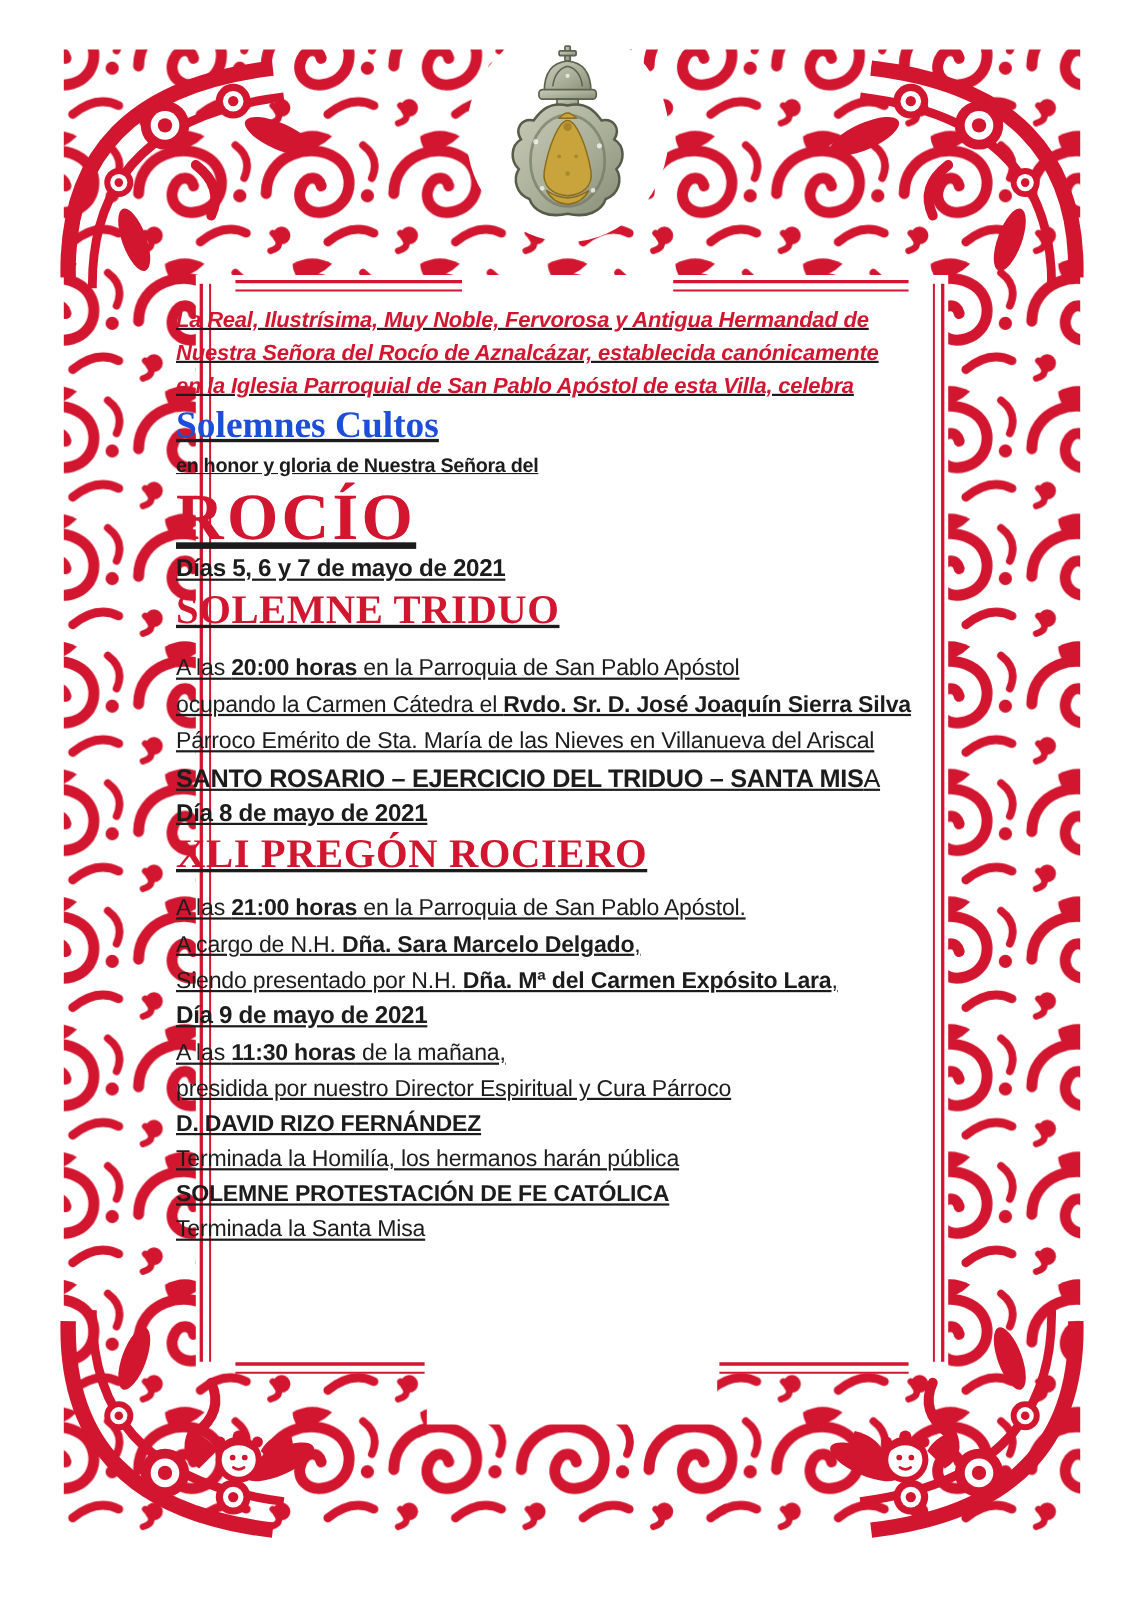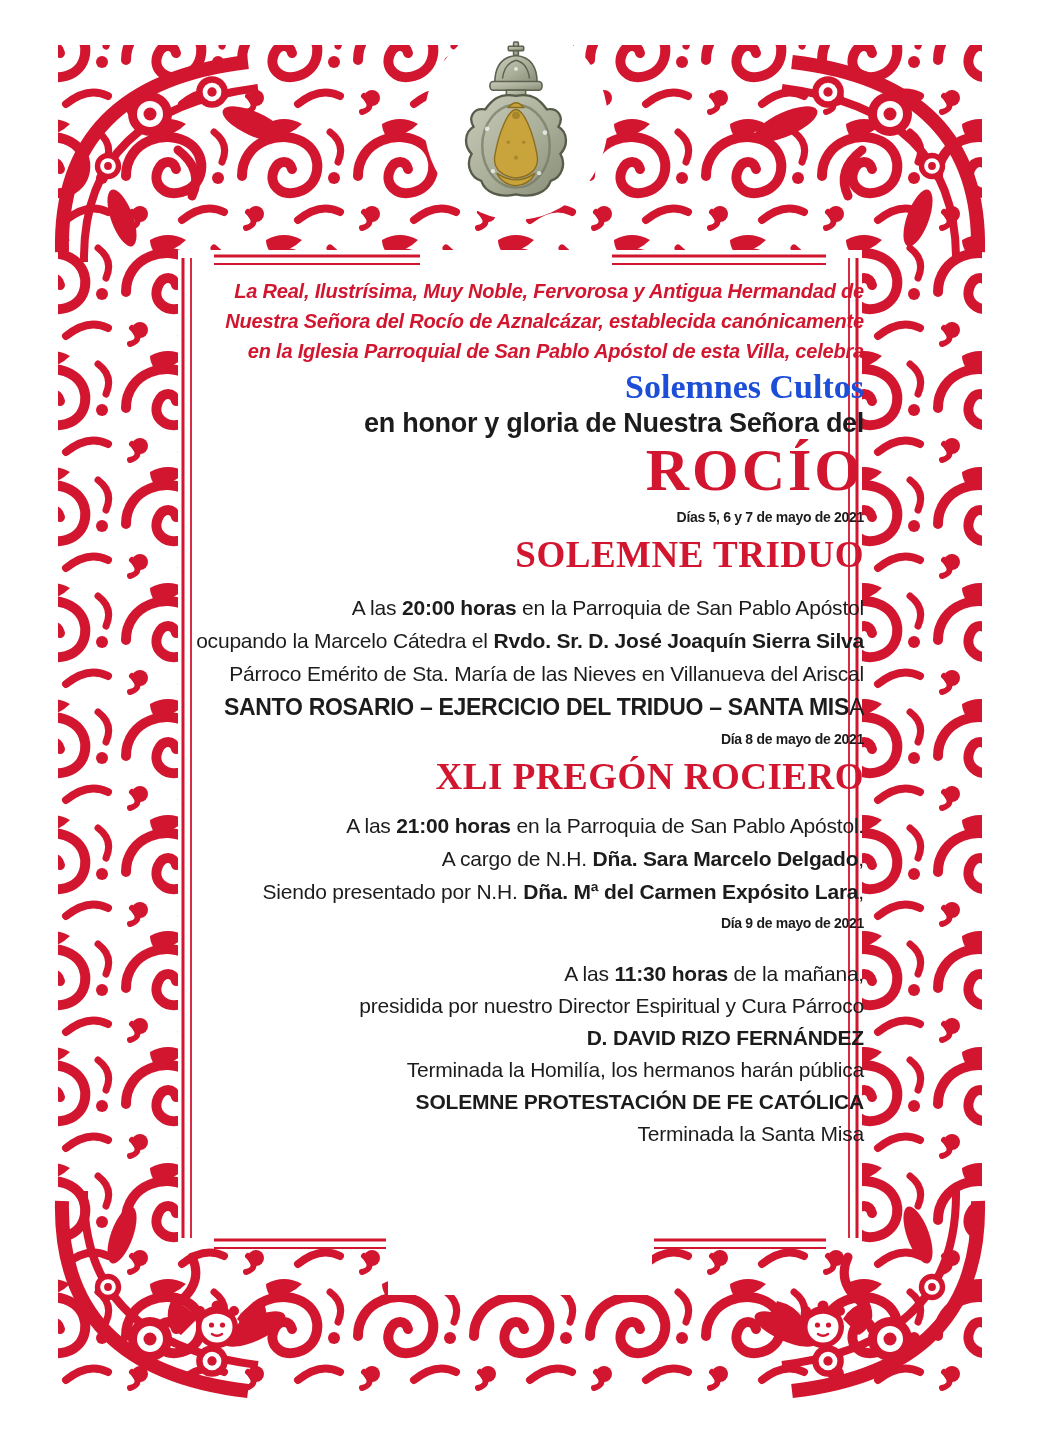--- a/index.html
+++ b/index.html
@@ -12,38 +12,39 @@
   html,body{margin:0;padding:0;background:#ffffff;}
   .page{
     position:relative;width:1040px;height:1453px;background:#fff;overflow:hidden;
     font-family:"Liberation Sans",sans-serif;color:var(--ink);
   }
   .frame{position:absolute;left:0;top:0;z-index:0;}
   .crest{position:absolute;left:458px;top:40px;z-index:2;}
   .rf{fill:var(--accent-red);}
   .rs{stroke:var(--accent-red);}
   .content{
-    position:absolute;left:144px;top:276px;width:720px;z-index:3;
-    text-align:right;
+    position:absolute;left:160px;top:276px;width:720px;z-index:3;
+    text-align:left;
+    text-decoration:underline;
   }
   .content p,.content h1,.content h2,.content h3{margin:0;}
   .intro{
     font-style:italic;font-weight:700;font-size:20px;line-height:30px;
     letter-spacing:-0.2px;color:var(--accent-red);white-space:nowrap;
   }
   .kicker{
     font-family:"Liberation Serif",serif;font-weight:700;font-size:34px;line-height:42px;
     margin-top:2px;color:#1d4ed8;
   }
-  .dedication{font-weight:700;font-size:27px;line-height:30px;letter-spacing:-0.3px;}
+  .dedication{font-weight:700;font-size:18px;line-height:30px;letter-spacing:-0.3px;}
   .rocio{
     font-family:"Liberation Serif",serif;font-weight:700;font-size:60px;line-height:64px;
     letter-spacing:3px;color:var(--accent-red);
   }
-  .date{font-weight:700;font-size:14px;line-height:30px;margin-top:4px;letter-spacing:-0.3px;}
+  .date{font-weight:700;font-size:22px;line-height:30px;margin-top:4px;letter-spacing:-0.3px;}
   .sec-h{
     font-family:"Liberation Serif",serif;font-weight:700;font-size:37px;line-height:45px;
     color:var(--accent-red);letter-spacing:0.5px;
   }
   .para{margin-top:14px;}
   .para p{font-size:21px;line-height:33px;letter-spacing:-0.2px;white-space:nowrap;}
   .para.tight p{line-height:32px;}
   .order-intro{margin-top:16px;font-size:21px;line-height:30px;}
   .order-line{font-size:23px;line-height:34px;letter-spacing:-0.3px;white-space:nowrap;}
   .order-line b{font-weight:700;}
@@ -192,39 +193,39 @@
 
     <h2 class="kicker">Solemnes Cultos</h2>
     <p class="dedication">en honor y gloria de Nuestra Señora del</p>
     <h1 class="rocio">ROCÍO</h1>
 
     <section>
       <p class="date">Días 5, 6 y 7 de mayo de 2021</p>
       <h3 class="sec-h">SOLEMNE TRIDUO</h3>
       <div class="para">
         <p><span>A las </span><b>20:00 horas</b><span> en la Parroquia de San Pablo Apóstol</span></p>
-        <p><span>ocupando la Marcelo Cátedra el </span><b>Rvdo. Sr. D. José Joaquín Sierra Silva</b><span></span></p>
+        <p><span>ocupando la Carmen Cátedra el </span><b>Rvdo. Sr. D. José Joaquín Sierra Silva</b><span></span></p>
         <p><span>Párroco Emérito de Sta. María de las Nieves en Villanueva del Ariscal</span><b></b><span></span></p>
       </div>
       <p class="order-line"><b>SANTO ROSARIO – EJERCICIO DEL TRIDUO – SANTA MIS</b><span>A</span></p>
     </section>
 
     <section>
       <p class="date mt-lg">Día 8 de mayo de 2021</p>
       <h3 class="sec-h">XLI PREGÓN ROCIERO</h3>
       <div class="para" style="margin-top:10px">
         <p><span>A las </span><b>21:00 horas</b><span> en la Parroquia de San Pablo Apóstol.</span></p>
         <p><span>A cargo de N.H. </span><b>Dña. Sara Marcelo Delgado</b><span>,</span></p>
         <p><span>Siendo presentado por N.H. </span><b>Dña. Mª del Carmen Expósito Lara</b><span>,</span></p>
       </div>
     </section>
 
     <section>
       <p class="date mt-md">Día 9 de mayo de 2021</p>
-      <div class="para tight" style="margin-top:20px">
+      <div class="para tight" style="margin-top:4px">
         <p><span>A las </span><b>11:30 horas</b><span> de la mañana,</span></p>
         <p><span>presidida por nuestro Director Espiritual y Cura Párroco</span><b></b><span></span></p>
         <p><span></span><b>D. DAVID RIZO FERNÁNDEZ</b><span></span></p>
         <p><span>Terminada la Homilía, los hermanos harán pública</span><b></b><span></span></p>
         <p><span></span><b>SOLEMNE PROTESTACIÓN DE FE CATÓLICA</b><span></span></p>
         <p><span>Terminada la Santa Misa</span><b></b><span></span></p>
       </div>
     </section>
 
   </main>

